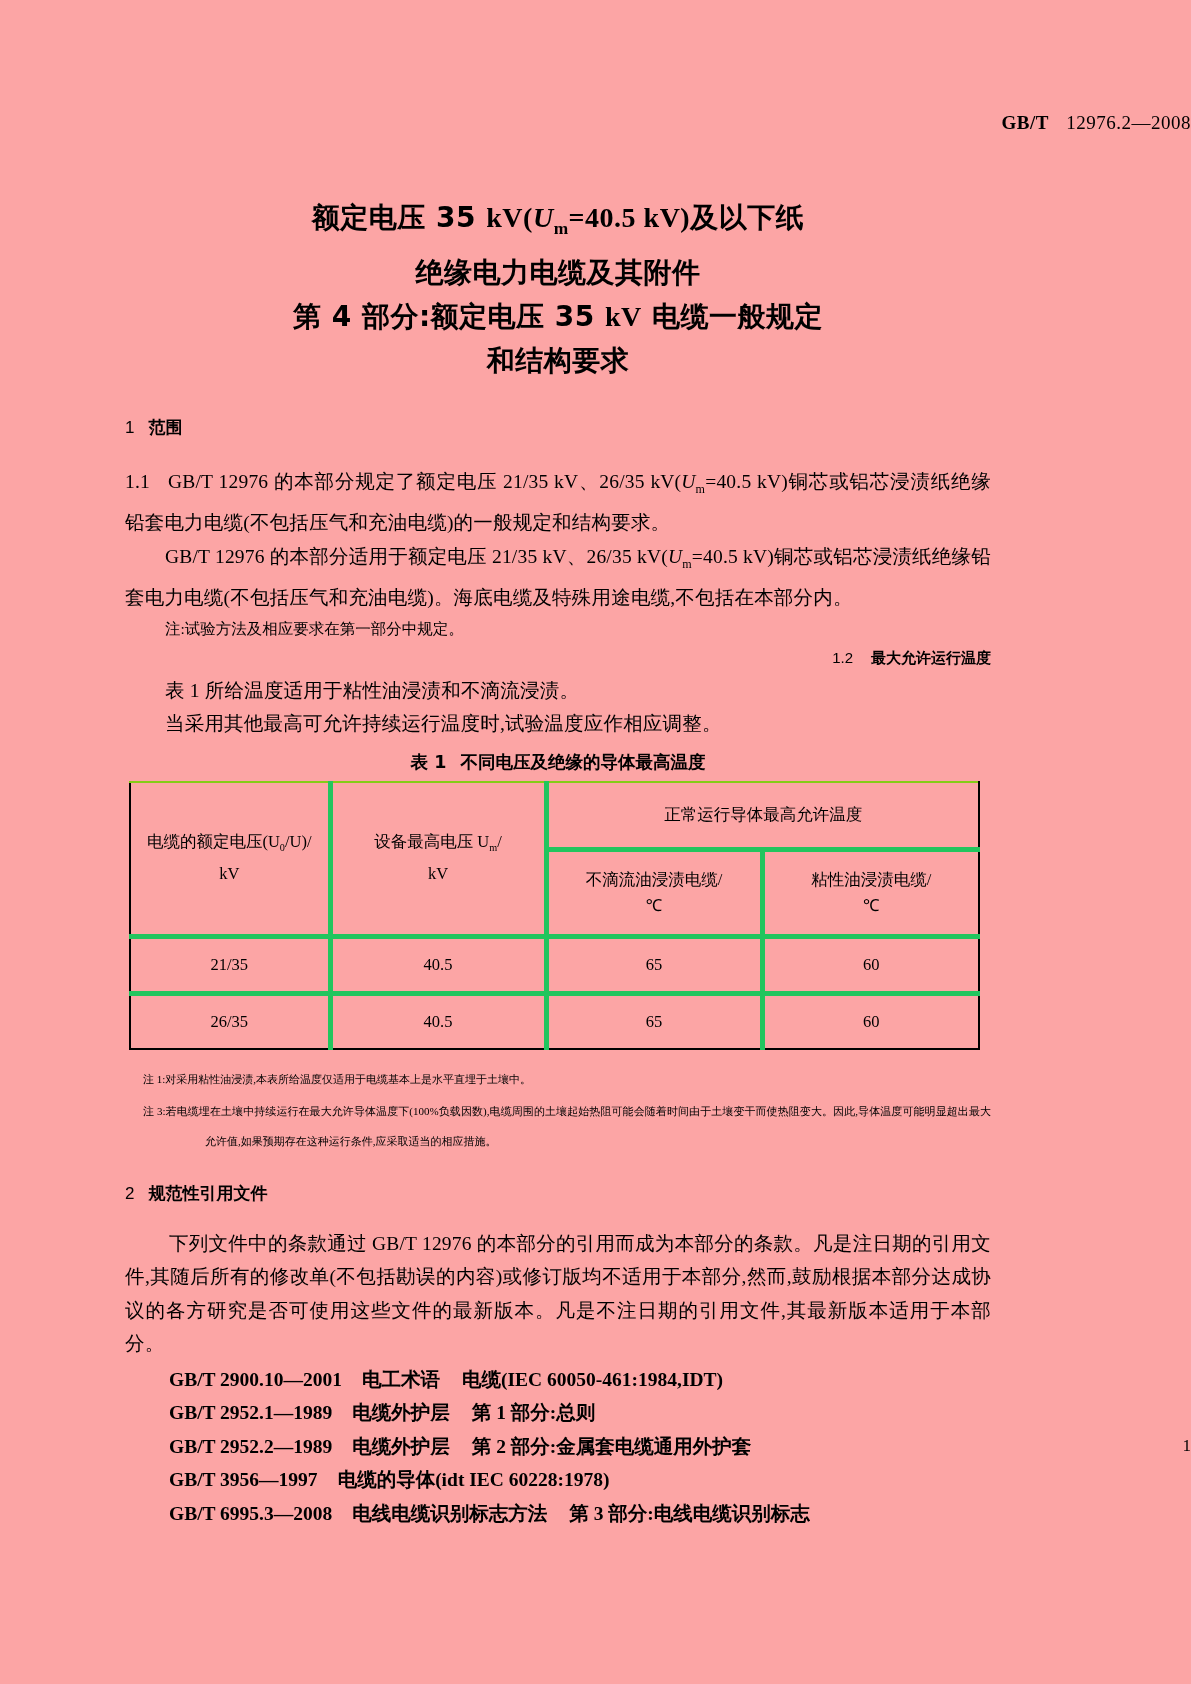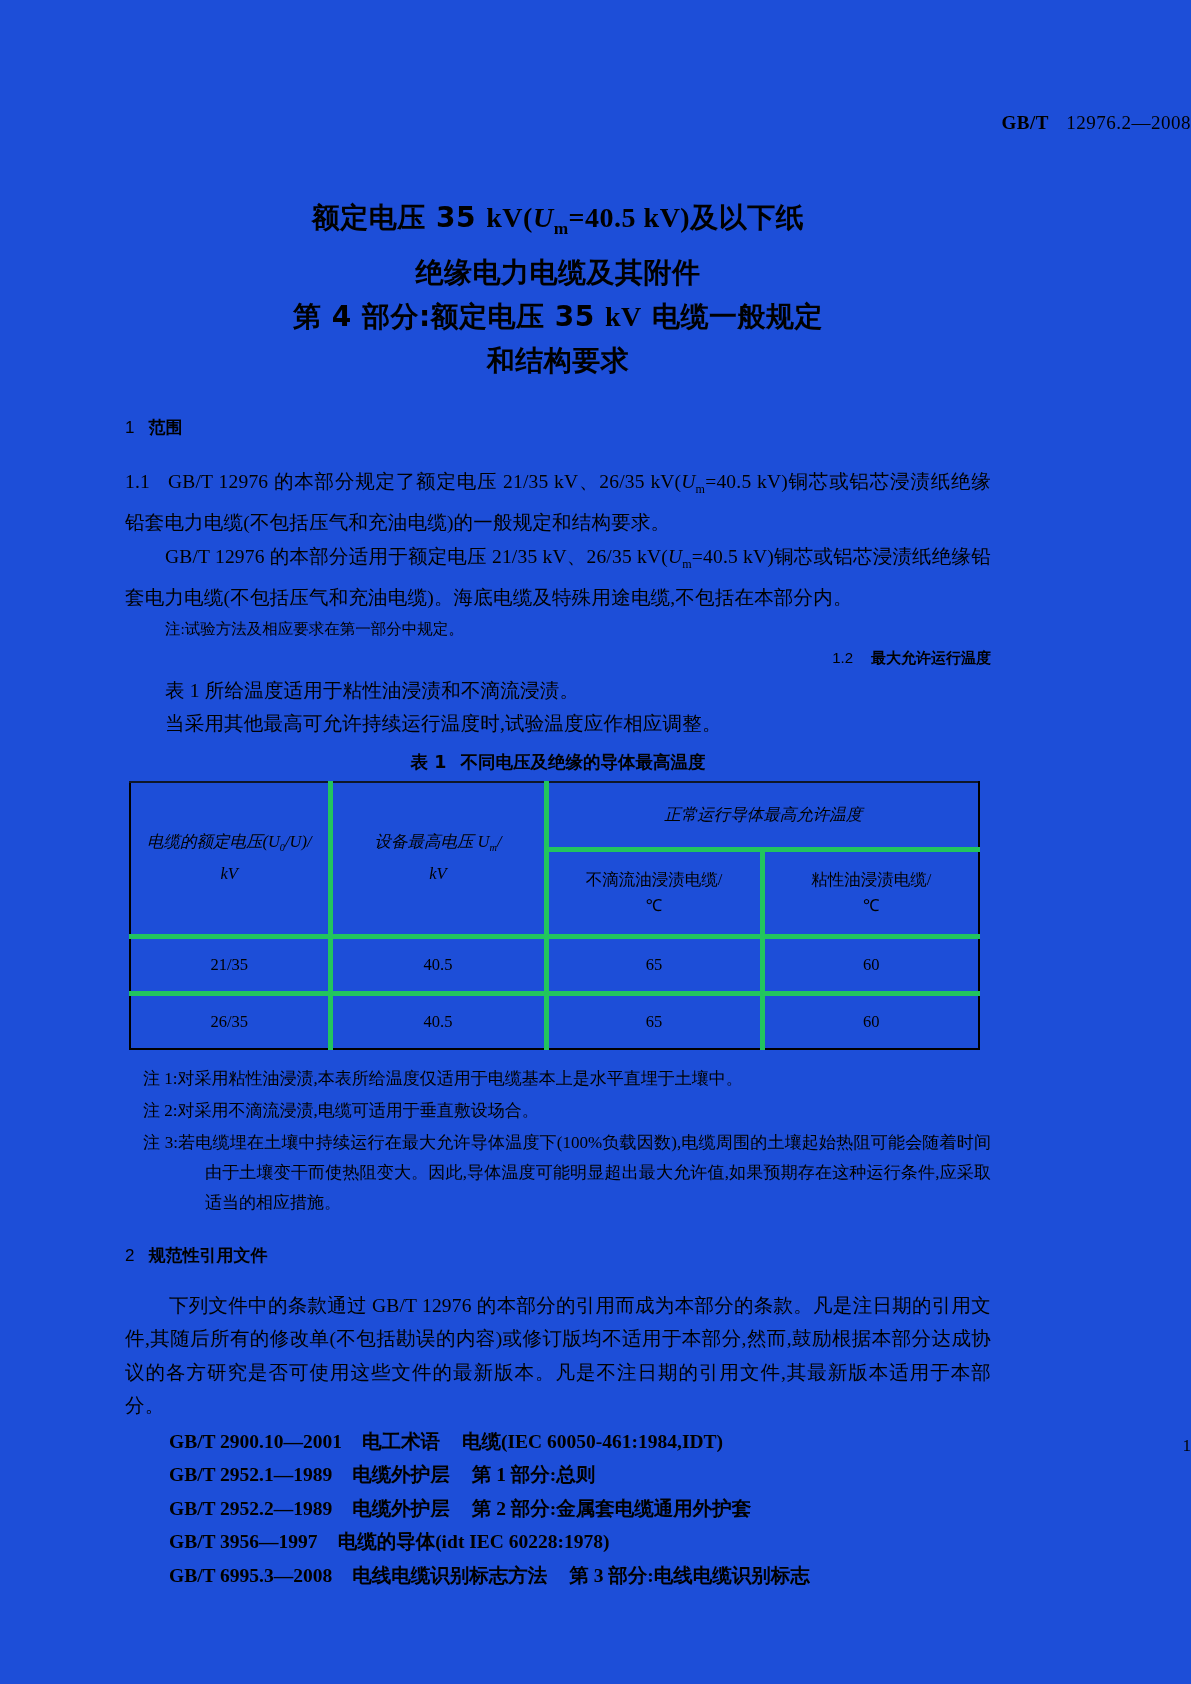--- a/index.html
+++ b/index.html
@@ -9,21 +9,21 @@
   }
   body {
     font-family: "Liberation Serif", "DejaVu Serif", serif;
     color: #000000;
   }
   .page {
     position: relative;
     width: 1191px;
     height: 1684px;
     margin: 0 auto;
-    background: #1d4ed8;
+    background: #fca5a5;
     overflow: hidden;
   }
   .content {
     position: absolute;
     left: 125px;
     top: 0;
     width: 866px;
   }
 
   
@@ -133,35 +133,35 @@
   table.t1 td {
     border: 5px solid #22c55e;
     text-align: center;
     vertical-align: middle;
     font-size: 16.5px;
     line-height: 26px;
     padding: 4px 6px;
     font-family: "Liberation Serif", serif;
   }
   table.t1 td.cn { font-family: "Liberation Serif", serif; }
-  table.t1 .outer-top { border-top: 2px solid #0f172a; font-style: italic; }
+  table.t1 .outer-top { border-top: 2px solid #84cc16; }
   table.t1 .outer-bot { border-bottom: 2px solid #000; }
   table.t1 .outer-left { border-left: 2px solid #000; }
   table.t1 .outer-right { border-right: 2px solid #000; }
   table.t1 tr.headrow td { height: 130px; }
   table.t1 tr.datarow td { height: 44px; }
   .unit { display: block; font-family: "Liberation Serif", serif; }
 
   
   .tnotes {
     margin-top: 14px;
     padding-left: 18px;
   }
   .tnote {
-    font-size: 17px;
+    font-size: 11px;
     line-height: 30px;
     text-indent: -62px;
     padding-left: 62px;
     margin: 0 0 2px 0;
     text-align: justify;
   }
   .tnote .lbl { }
 
   
   .reflist { margin-top: 2px; }
@@ -261,21 +261,20 @@
             <td class="outer-left outer-bot">26/35</td>
             <td class="outer-bot">40.5</td>
             <td class="outer-bot">65</td>
             <td class="outer-right outer-bot">60</td>
           </tr>
         </tbody>
       </table>
 
       <div class="tnotes">
         <p class="tnote"><span class="lbl">注 1:</span><span>对采用粘性油浸渍,本表所给温度仅适用于电缆基本上是水平直埋于土壤中。</span></p>
-        <p class="tnote"><span class="lbl">注 2:</span><span>对采用不滴流浸渍,电缆可适用于垂直敷设场合。</span></p>
         <p class="tnote"><span class="lbl">注 3:</span><span>若电缆埋在土壤中持续运行在最大允许导体温度下(100%负载因数),电缆周围的土壤起始热阻可能会随着时间由于土壤变干而使热阻变大。因此,导体温度可能明显超出最大允许值,如果预期存在这种运行条件,应采取适当的相应措施。</span></p>
       </div>
 
       <div style="height:20px"></div>
 
       <h2 class="sec"><span class="num">2</span><span class="gap"></span><span>规范性引用文件</span></h2>
 
       <div style="height:18px"></div>
 
       <p class="para indent" style="text-indent:44px"><span>下列文件中的条款通过 GB/T 12976 的本部分的引用而成为本部分的条款。凡是注日期的引用文件,其随后所有的修改单(不包括勘误的内容)或修订版均不适用于本部分,然而,鼓励根据本部分达成协议的各方研究是否可使用这些文件的最新版本。凡是不注日期的引用文件,其最新版本适用于本部分。</span></p>

